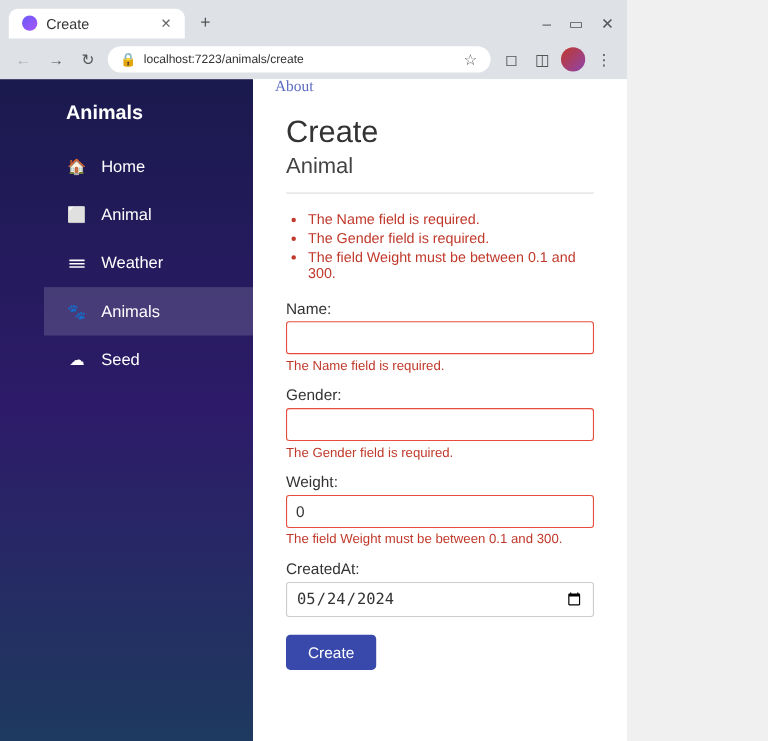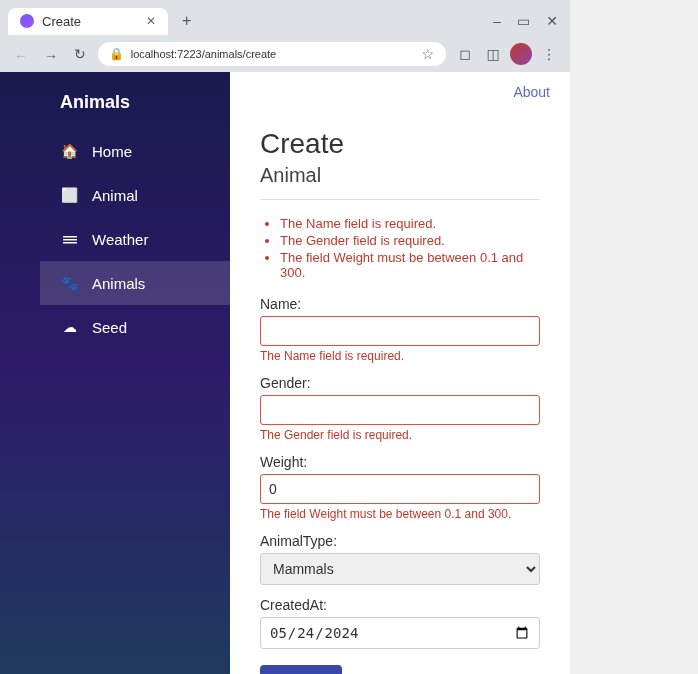--- a/index.html
+++ b/index.html
@@ -164,23 +164,23 @@
 
     
     .main-content {
       flex: 1;
       background: white;
       display: flex;
       flex-direction: column;
     }
     .top-bar {
       display: flex;
-      justify-content: flex-end;
-      padding: 12px 20px;
+      padding: 0 20px;
       border-bottom: none;
+      font-family: Liberation Serif, serif;
     }
     .about-link {
       color: #5c6bc0;
       text-decoration: none;
       font-size: 14px;
       cursor: pointer;
     }
 
     .page-body {
       padding: 16px 30px 20px 30px;
@@ -364,30 +364,20 @@
             <input type="text" class="form-input" value="" style="">
             <div class="field-error">The Gender field is required.</div>
           </div>
 
           <div class="form-group">
             <label class="form-label">Weight:</label>
             <input type="number" class="form-input" value="0" style="">
             <div class="field-error">The field Weight must be between 0.1 and 300.</div>
           </div>
 
-          <div class="form-group">
-            <label class="form-label">AnimalType:</label>
-            <select class="form-input normal-border">
-              <option>Mammals</option>
-              <option>Birds</option>
-              <option>Reptiles</option>
-              <option>Fish</option>
-              <option>Amphibians</option>
-            </select>
-          </div>
 
           <div class="form-group">
             <label class="form-label">CreatedAt:</label>
             <input type="date" class="form-input normal-border" value="2024-05-24" style="">
           </div>
 
           <div class="form-actions">
             <button type="submit" class="btn-create">Create</button>
             
           </div>

